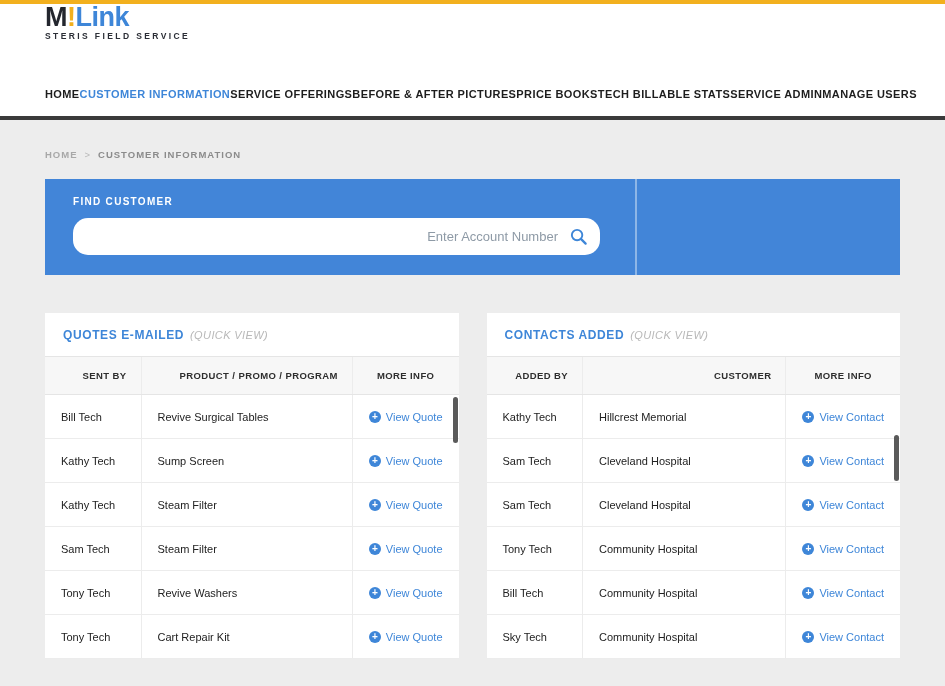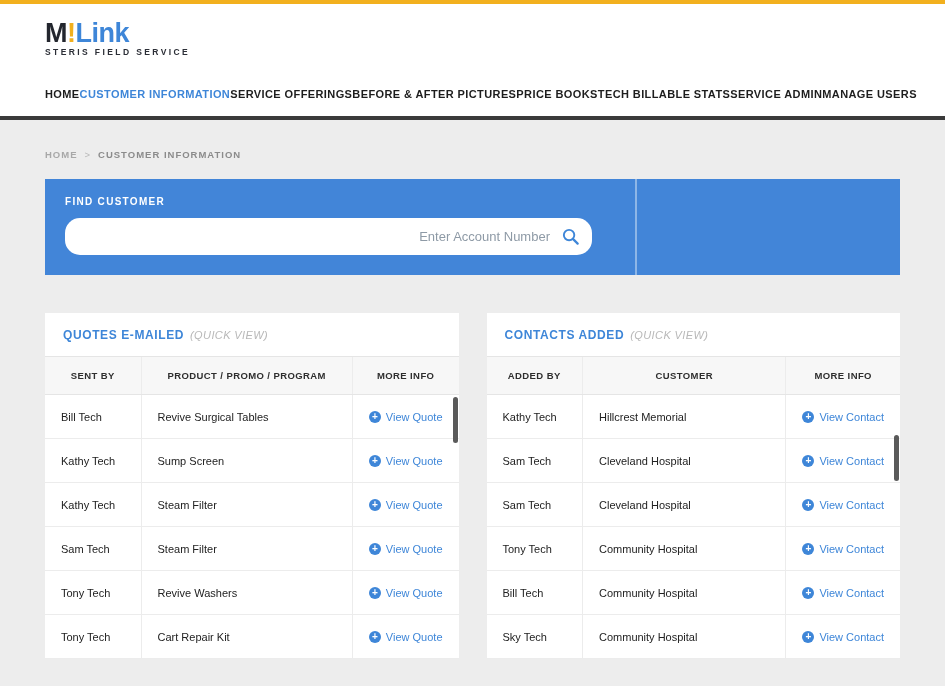--- a/index.html
+++ b/index.html
@@ -12,21 +12,21 @@
   html,body{margin:0;padding:0;}
   body{
     width:945px;height:686px;overflow:hidden;
     background:#ededed;
     font-family:"Liberation Sans",sans-serif;
     -webkit-font-smoothing:antialiased;
   }
   
   .top-accent{height:4px;background:var(--brand-yellow);}
   
-  .site-header{height:68px;background:#fff;display:flex;align-items:center;justify-content:space-between;padding:11px 45px;}
+  .site-header{height:68px;background:#fff;display:flex;justify-content:space-between;padding:0 45px;}
   .logo-text{font-size:27px;font-weight:bold;color:#23262e;line-height:1;letter-spacing:-0.5px;}
   .logo-bang{color:var(--brand-yellow);}
   .logo-link{color:var(--accent);}
   .logo-sub{font-size:8.5px;font-weight:bold;letter-spacing:2.4px;color:#2b2e36;margin-top:0;}
   .header-right{text-align:right;}
   .admin-title{color:var(--accent);font-weight:bold;font-size:17px;letter-spacing:1px;}
   .welcome{font-size:11px;color:#9a9a9a;margin-top:5px;}
   .welcome .user{color:#555;font-weight:bold;}
   .welcome .sep{margin:0 5px;color:#c0c0c0;}
   .welcome .logout{color:var(--accent);text-decoration:none;cursor:pointer;}
@@ -34,37 +34,37 @@
   .main-nav{background:#fff;border-bottom:4px solid var(--nav-dark);height:48px;}
   .nav-inner{height:100%;margin:0 45px;display:flex;align-items:center;justify-content:space-between;}
   .nav-item{font-size:11px;font-weight:bold;color:#1d1d1d;letter-spacing:0.4px;text-decoration:none;cursor:pointer;white-space:nowrap;}
   .nav-item.active{color:var(--accent);}
   
   .breadcrumb{margin:29px 45px 0;font-size:9.5px;font-weight:bold;letter-spacing:1px;color:#a8a8a8;}
   .bc-item{color:#a8a8a8;text-decoration:none;}
   .bc-item.current{color:#8b8b8b;}
   .bc-sep{margin:0 7px;color:#b8b8b8;font-weight:normal;}
   
-  .find-banner{margin:19px 45px 0;height:96px;background:var(--banner);position:relative;padding:17px 0 0 20px;}
+  .find-banner{margin:19px 45px 0;height:96px;background:var(--banner);position:relative;padding:17px 0 0 28px;}
   .find-label{color:#fff;font-size:10px;font-weight:bold;letter-spacing:1.3px;margin-bottom:11px;}
   .search-wrap{position:relative;width:527px;}
   .search-input{width:100%;height:37px;border:none;border-radius:15px;padding:0 42px 0 14px;font-size:13px;color:#333;font-family:inherit;outline:none;text-align:right;}
   .search-input::placeholder{color:#8e9aa6;}
   .search-icon{position:absolute;right:12px;top:9px;width:19px;height:19px;cursor:pointer;}
   .banner-divider{position:absolute;left:590px;top:0;bottom:0;width:2px;background:rgba(255,255,255,0.4);}
   .add-btn-zone{position:absolute;left:592px;right:0;top:0;bottom:0;display:flex;align-items:center;justify-content:center;}
   .add-btn{display:inline-flex;align-items:center;gap:9px;border:1px solid #fff;border-radius:19px;height:38px;padding:0 26px;color:#fff;font-size:10.5px;font-weight:bold;letter-spacing:0.8px;background:rgba(255,255,255,0.04);cursor:pointer;font-family:inherit;white-space:nowrap;}
   
   .panels{display:flex;gap:28px;margin:38px 45px 0;}
   .panel{flex:1;background:#fff;position:relative;}
   .panel-header{padding:15px 18px 14px;display:flex;align-items:baseline;gap:6px;}
   .panel-title{color:var(--accent);font-size:12px;font-weight:bold;letter-spacing:0.6px;}
   .panel-sub{color:#b8b8b8;font-size:11px;font-style:italic;letter-spacing:0.4px;}
   table{width:100%;border-collapse:collapse;}
-  thead th{background:#f7f7f7;border-top:1px solid #e5e5e5;border-bottom:1px solid #e5e5e5;font-size:9.5px;letter-spacing:0.4px;color:#2e2e2e;text-align:center;padding:13px 14px;font-weight:bold;}
+  thead th{background:#f7f7f7;border-top:1px solid #e5e5e5;border-bottom:1px solid #e5e5e5;font-size:9.5px;letter-spacing:0.4px;color:#2e2e2e;text-align:right;padding:13px 14px;font-weight:bold;}
   th + th, td + td{border-left:1px solid #ececec;}
   tbody td{font-size:11px;color:#222;padding:15px 16px;border-bottom:1px solid #ececec;background:#fff;}
   .c-by, th.h-by{width:96px;}
   .c-link, th.h-link{width:104px;text-align:center;}
   .view-link{color:var(--accent);font-size:11px;text-decoration:none;cursor:pointer;display:inline-flex;align-items:center;gap:5px;white-space:nowrap;}
   .plus-ic{width:12px;height:12px;border-radius:50%;background:var(--accent);color:#fff;font-size:10px;line-height:12px;text-align:center;display:inline-block;font-weight:bold;flex:0 0 12px;}
   .scroll-thumb{position:absolute;right:1px;width:5px;background:#5a5a5a;border-radius:3px;cursor:pointer;}
   .thumb-left{top:84px;height:46px;}
   .thumb-right{top:122px;height:46px;}
 </style>

